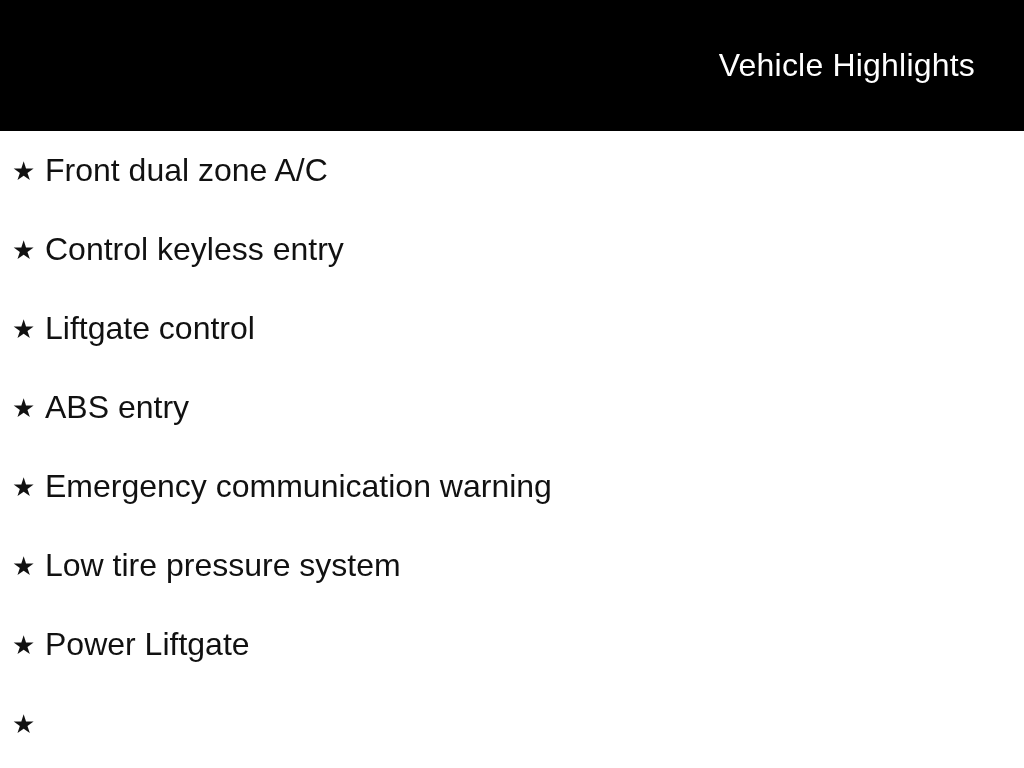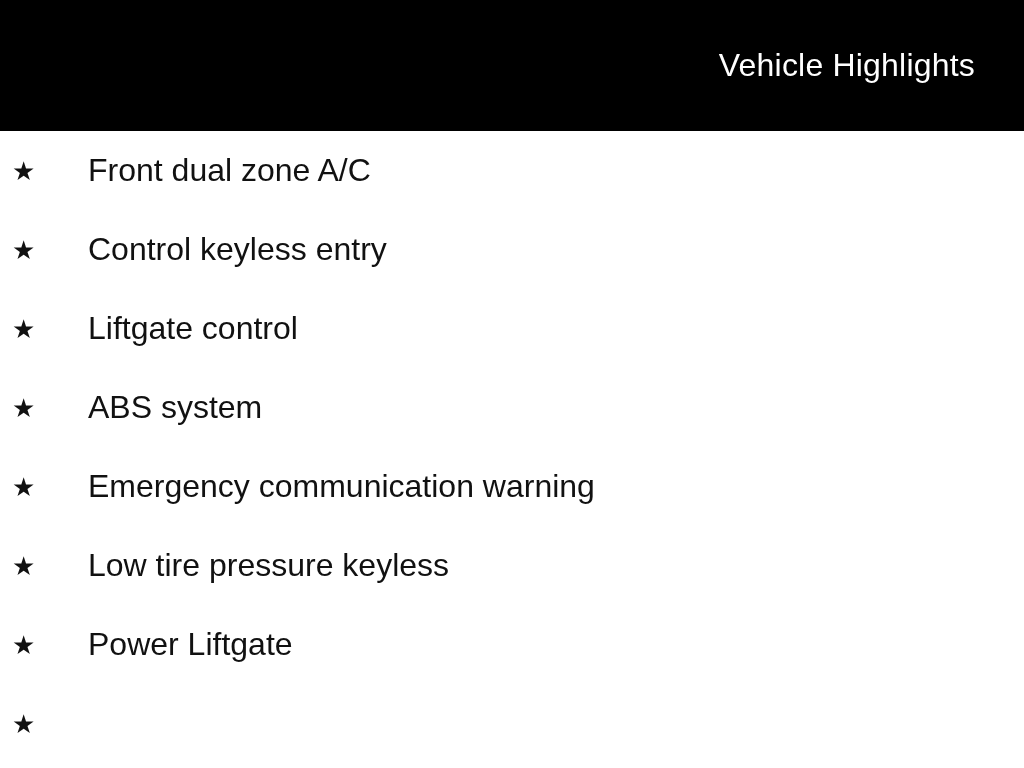--- a/index.html
+++ b/index.html
@@ -60,21 +60,20 @@
     font-size: 26px;
     line-height: 1;
     color: #111111;
     flex: 0 0 33px;
   }
   .highlight-text {
     font-size: 32px;
     color: #111111;
     line-height: 1.15;
     white-space: nowrap;
-    margin-left: 43px;
   }
 </style>
 </head>
 <body>
 
 <div class="page">
   <div class="header">
     <div class="header-title">Vehicle Highlights</div>
   </div>
 
@@ -90,31 +89,31 @@
       <span class="highlight-text">Control keyless entry</span>
     </li>
 
     <li class="highlight-item">
       <span class="star-bullet">★</span>
       <span class="highlight-text">Liftgate control</span>
     </li>
 
     <li class="highlight-item">
       <span class="star-bullet">★</span>
-      <span class="highlight-text">ABS system</span>
+      <span class="highlight-text">ABS entry</span>
     </li>
 
     <li class="highlight-item">
       <span class="star-bullet">★</span>
       <span class="highlight-text">Emergency communication warning</span>
     </li>
 
     <li class="highlight-item">
       <span class="star-bullet">★</span>
-      <span class="highlight-text">Low tire pressure keyless</span>
+      <span class="highlight-text">Low tire pressure system</span>
     </li>
 
     <li class="highlight-item">
       <span class="star-bullet">★</span>
       <span class="highlight-text">Power Liftgate</span>
     </li>
 
     <li class="highlight-item">
       <span class="star-bullet">★</span>
     </li>

